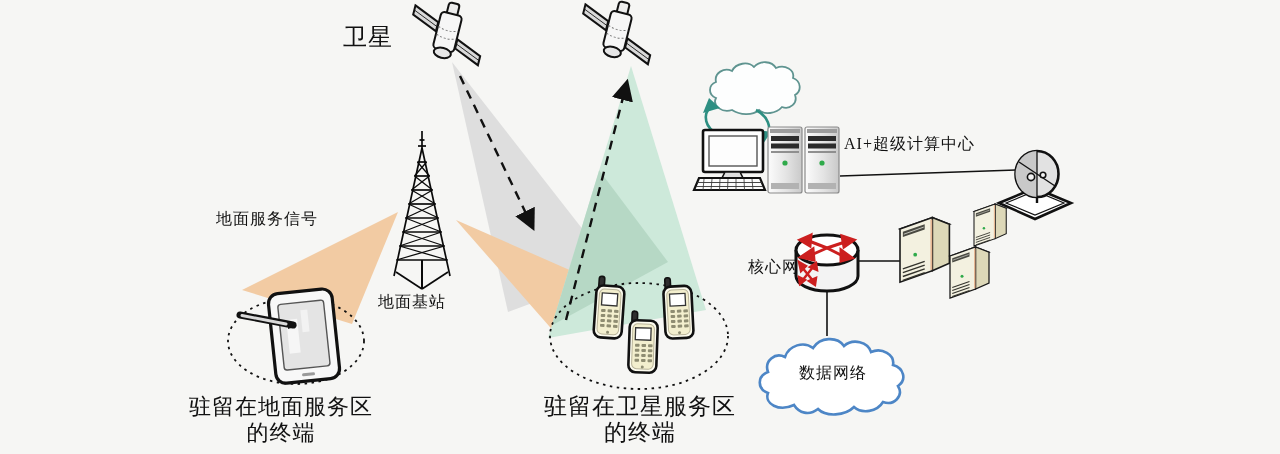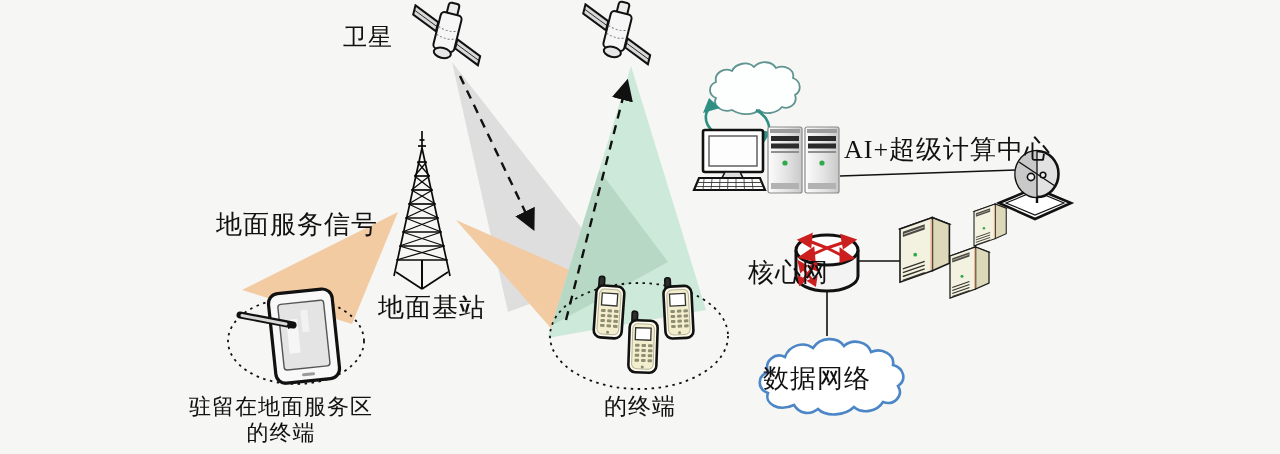--- a/index.html
+++ b/index.html
@@ -6,21 +6,21 @@
   body{background:#ffffff;}
   .stage{
     position:relative;width:1280px;height:454px;overflow:hidden;
     background:var(--background,#f6f6f4);
     font-family:"Liberation Serif","DejaVu Serif",serif;
     color:var(--ink,#111);
   }
   .stage svg{position:absolute;left:0;top:0;}
   .lbl{
     position:absolute;white-space:nowrap;
-    font-size:26px;line-height:1.15;color:var(--ink,#111);
+    font-size:16px;line-height:1.15;color:var(--ink,#111);
     letter-spacing:1px;
   }
   .caption{
     position:absolute;text-align:center;font-size:22px;line-height:26px;
     letter-spacing:1px;
   }
 </style>
 </head>
 <body>
 
@@ -253,22 +253,23 @@
 <div class="lbl" style="left:378px;top:293px">地面基站</div>
 
 <div class="lbl" style="left:216px;top:210px">地面服务信号</div>
 
 <div class="caption" style="left:181px;top:394px;width:200px">
   <div>驻留在地面服务区</div>
   <div>的终端</div>
 </div>
 
 <div class="caption" style="left:538px;top:394px;width:204px;font-size:23px">
+  <div>驻留在卫星服务区</div>
   <div>的终端</div>
 </div>
 
 <div class="lbl" style="left:844px;top:135px">AI+超级计算中心</div>
 
 <div class="lbl" style="left:748px;top:258px">核心网</div>
 
-<div class="lbl" style="left:763px;top:364px;width:140px;text-align:left">数据网络</div>
+<div class="lbl" style="left:763px;top:364px;width:140px;text-align:center">数据网络</div>
 
 </div>
 
 </body></html>

